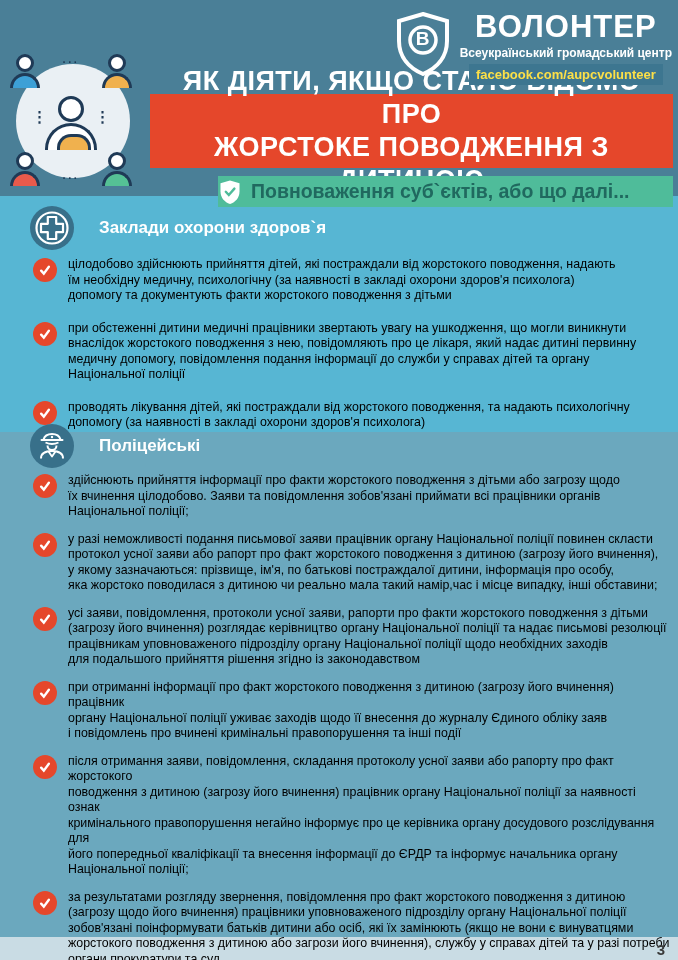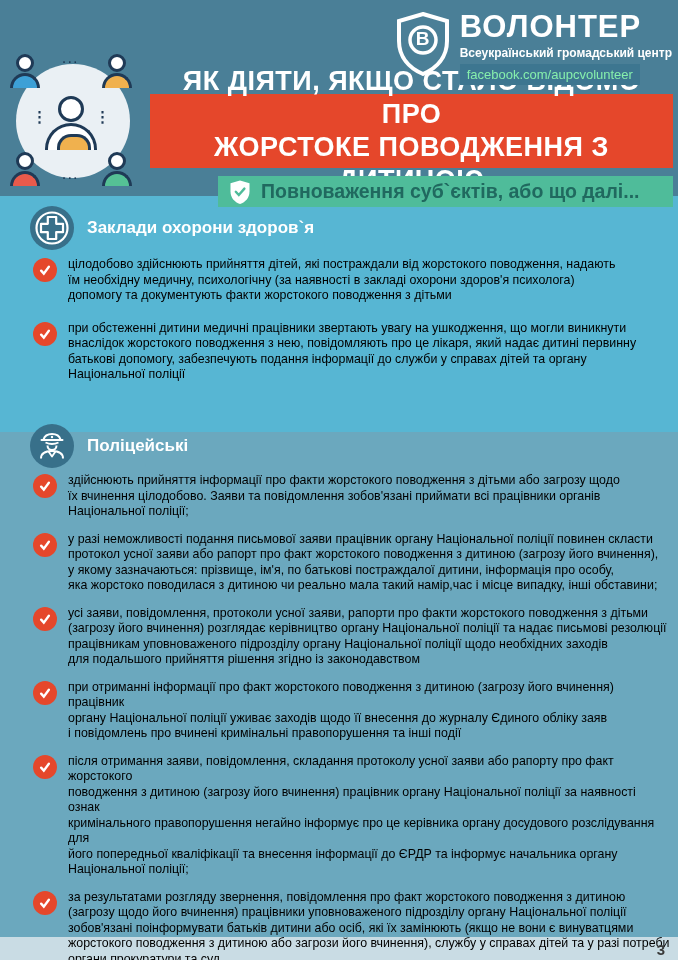--- a/index.html
+++ b/index.html
@@ -9,24 +9,24 @@
   .band{position:absolute;left:0;width:100%;z-index:0;}
   .band-header{top:0;height:196px;background:#4a7f97;}
   .band-sec1{top:196px;height:236px;background:#57b6d3;}
   .band-sec2{top:432px;height:505px;background:#6ba8be;}
   .band-footer{top:937px;height:23px;background:#c9dce4;}
   
   .logo{position:absolute;top:10px;right:6px;z-index:2;display:flex;gap:9px;align-items:flex-start;}
   .shield-wrap{position:relative;width:56px;height:64px;margin-top:2px;}
   .shield-letter{position:absolute;left:0;top:16px;width:56px;text-align:center;
         color:#fff;font-weight:bold;font-size:19px;}
-  .logo-col{display:flex;flex-direction:column;align-items:flex-start;}
+  .logo-col{display:flex;flex-direction:column;align-items:center;}
   .brand{color:#fff;font-weight:bold;font-size:31px;letter-spacing:1px;line-height:34px;}
   .brand-sub{color:#fff;font-weight:bold;font-size:12px;margin-top:2px;}
-  .fb-strip{margin-top:4px;background:#3d7690;color:#86efac;font-weight:normal;
+  .fb-strip{margin-top:4px;background:#3d7690;color:#fde047;font-weight:bold;
         font-size:13px;padding:3px 7px;}
   
   .people{position:absolute;left:6px;top:54px;width:130px;height:134px;z-index:2;}
   .big-circle{position:absolute;left:10px;top:10px;width:114px;height:114px;
         border-radius:50%;background:#eaf0f4;}
   .fig{position:absolute;width:34px;height:34px;}
   .fig .head{width:12px;height:12px;border:3px solid #1f3a56;background:#fff;
         border-radius:50%;margin:0 auto;}
   .fig .torso{width:30px;height:15px;border:3px solid #1f3a56;border-bottom:none;
         border-radius:16px 16px 0 0;margin:1px auto 0;box-sizing:border-box;}
@@ -44,27 +44,27 @@
   .dots{position:absolute;color:#1f3a56;font-weight:bold;z-index:3;}
   .dots-h{font-size:11px;letter-spacing:2px;left:50%;transform:translateX(-50%);}
   .dots-top{top:2px;}  .dots-bottom{bottom:4px;}
   .dots-v{font-size:15px;top:54px;}
   .dots-left{left:26px;} .dots-right{right:26px;}
   
   .title-banner{position:absolute;left:150px;right:5px;top:94px;height:74px;z-index:1;
         background:#e5472b;display:flex;flex-direction:column;align-items:center;justify-content:center;
         color:#fff;font-weight:bold;font-size:27px;line-height:33px;letter-spacing:.5px;text-align:center;}
   .sub-banner{position:absolute;left:218px;right:5px;top:176px;height:31px;z-index:1;
-        background:#4fbc9a;display:flex;align-items:center;gap:9px;padding-left:10px;box-sizing:border-box;}
+        background:#4fbc9a;display:flex;align-items:center;gap:9px;padding-left:0;box-sizing:border-box;}
   .sub-banner .txt{color:#20695f;font-weight:bold;font-size:19.5px;}
   
   .section{position:absolute;left:0;width:100%;z-index:1;box-sizing:border-box;}
   .sec1{top:196px;height:236px;}
   .sec2{top:416px;height:652px;}
-  .sec-header{margin:10px 0 0 30px;display:flex;align-items:center;gap:13px;}
+  .sec-header{margin:10px 0 0 30px;display:flex;align-items:center;gap:25px;}
   .sec2 .sec-header{margin-top:8px;}
   .sec-icon{width:44px;height:44px;border-radius:50%;background:#38708a;flex:none;
         display:flex;align-items:center;justify-content:center;}
   .sec-title{color:#fff;font-weight:bold;font-size:17px;}
   .bullets{margin:7px 8px 0 33px;}
   .sec2 .bullets{margin-top:5px;}
   .bullet{display:flex;gap:11px;align-items:flex-start;}
   .sec1 .bullet{margin-bottom:17px;}
   .sec2 .bullet{margin-bottom:12px;}
   .chk{width:24px;height:24px;border-radius:50%;background:#e5472b;flex:none;margin-top:1px;
@@ -163,22 +163,31 @@
 допомогу та документують факти жорстокого поводження з дітьми</div>
       </div>
       <div class="bullet">
         <div class="chk">
           <svg width="16" height="16" viewBox="0 0 24 24">
               <path d="M6.2 13l4 4.4 7.6-10.2" fill="none" stroke="#fff" stroke-width="3.6" stroke-linecap="round"></path>
             </svg>
         </div>
         <div class="btxt">при обстеженні дитини медичні працівники звертають увагу на ушкодження, що могли виникнути
 внаслідок жорстокого поводження з нею, повідомляють про це лікаря, який надає дитині первинну
-батькові допомогу, забезпечують подання інформації до служби у справах дітей та органу
+медичну допомогу, повідомлення подання інформації до служби у справах дітей та органу
 Національної поліції</div>
+      </div>
+      <div class="bullet">
+        <div class="chk">
+          <svg width="16" height="16" viewBox="0 0 24 24">
+              <path d="M6.2 13l4 4.4 7.6-10.2" fill="none" stroke="#fff" stroke-width="3.6" stroke-linecap="round"></path>
+            </svg>
+        </div>
+        <div class="btxt">проводять лікування дітей, які постраждали від жорстокого поводження, та надають психологічну
+допомогу (за наявності в закладі охорони здоров'я психолога)</div>
       </div>
     </div>
   </div>
 
   <div class="section sec2">
     <div class="sec-header">
       <div class="sec-icon">
         <svg width="44" height="44" viewBox="0 0 44 44">
           <path d="M13.5 15.5c1-3.5 4.5-5.5 8.5-5.5s7.5 2 8.5 5.5" fill="none" stroke="#fff" stroke-width="2"></path>
           <path d="M11.5 16h21" stroke="#fff" stroke-width="2" stroke-linecap="round"></path>

